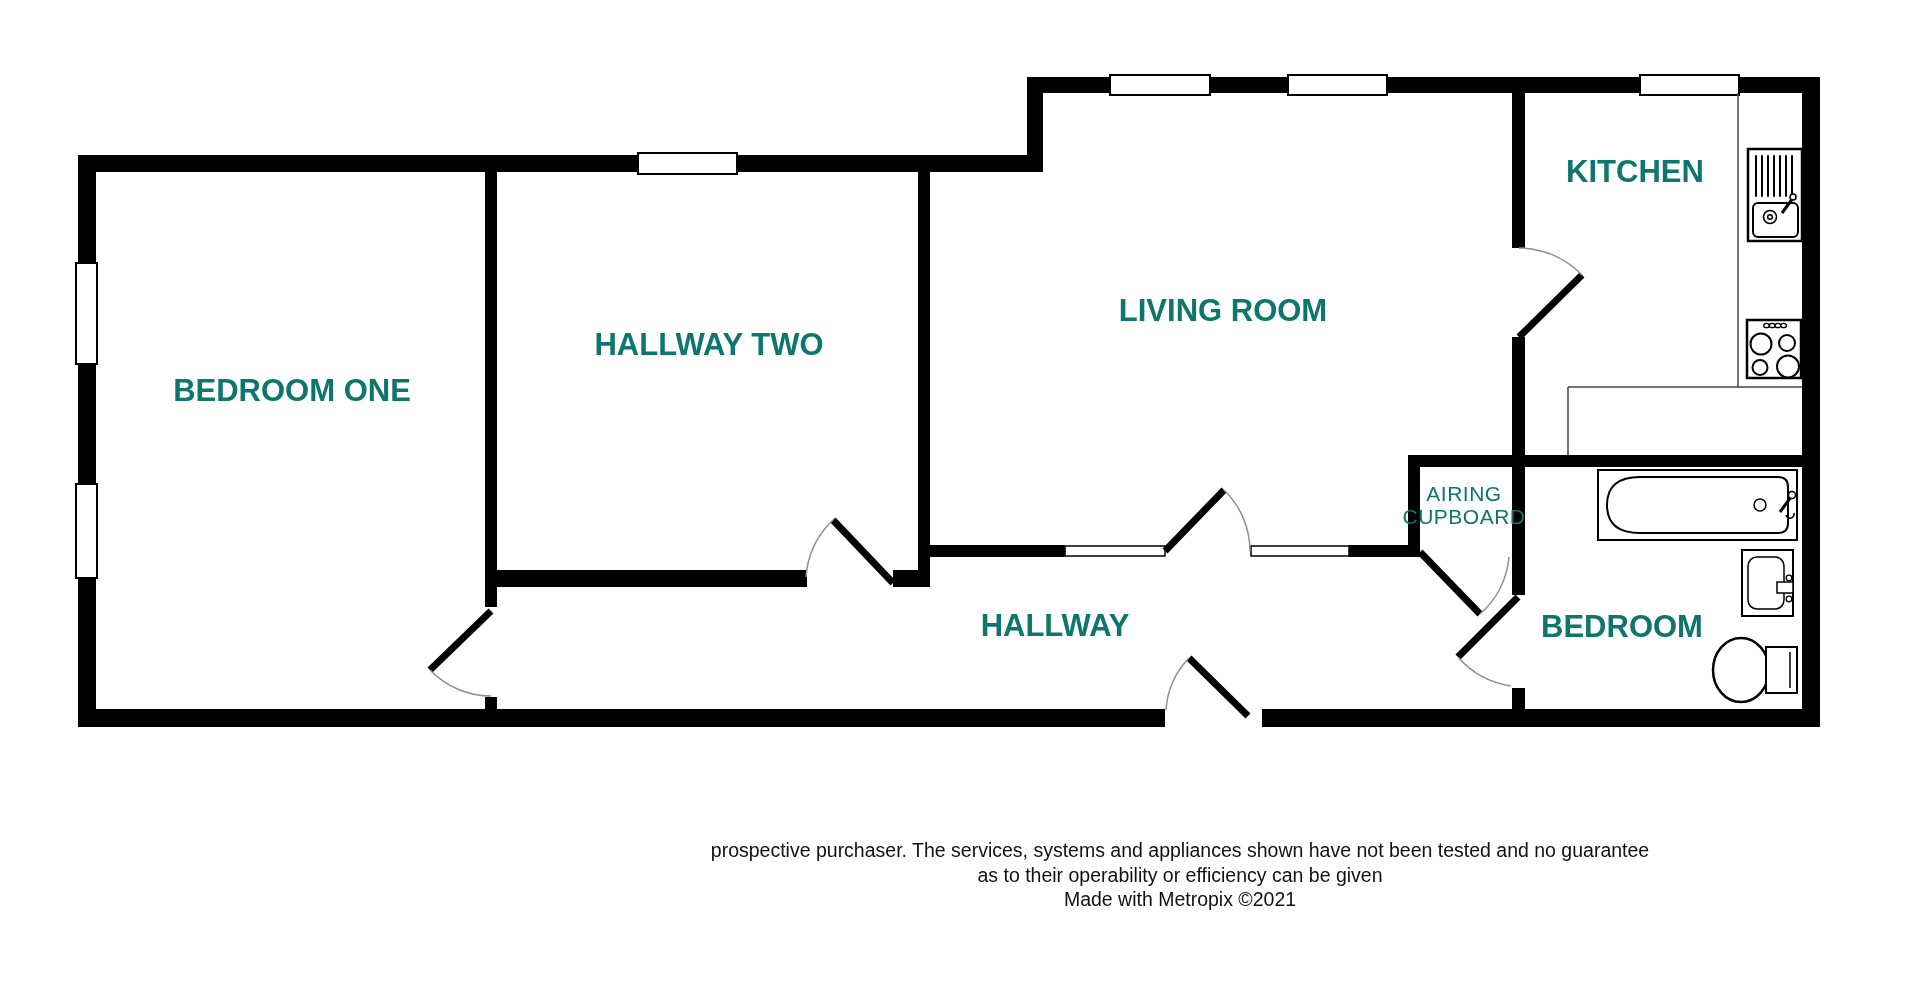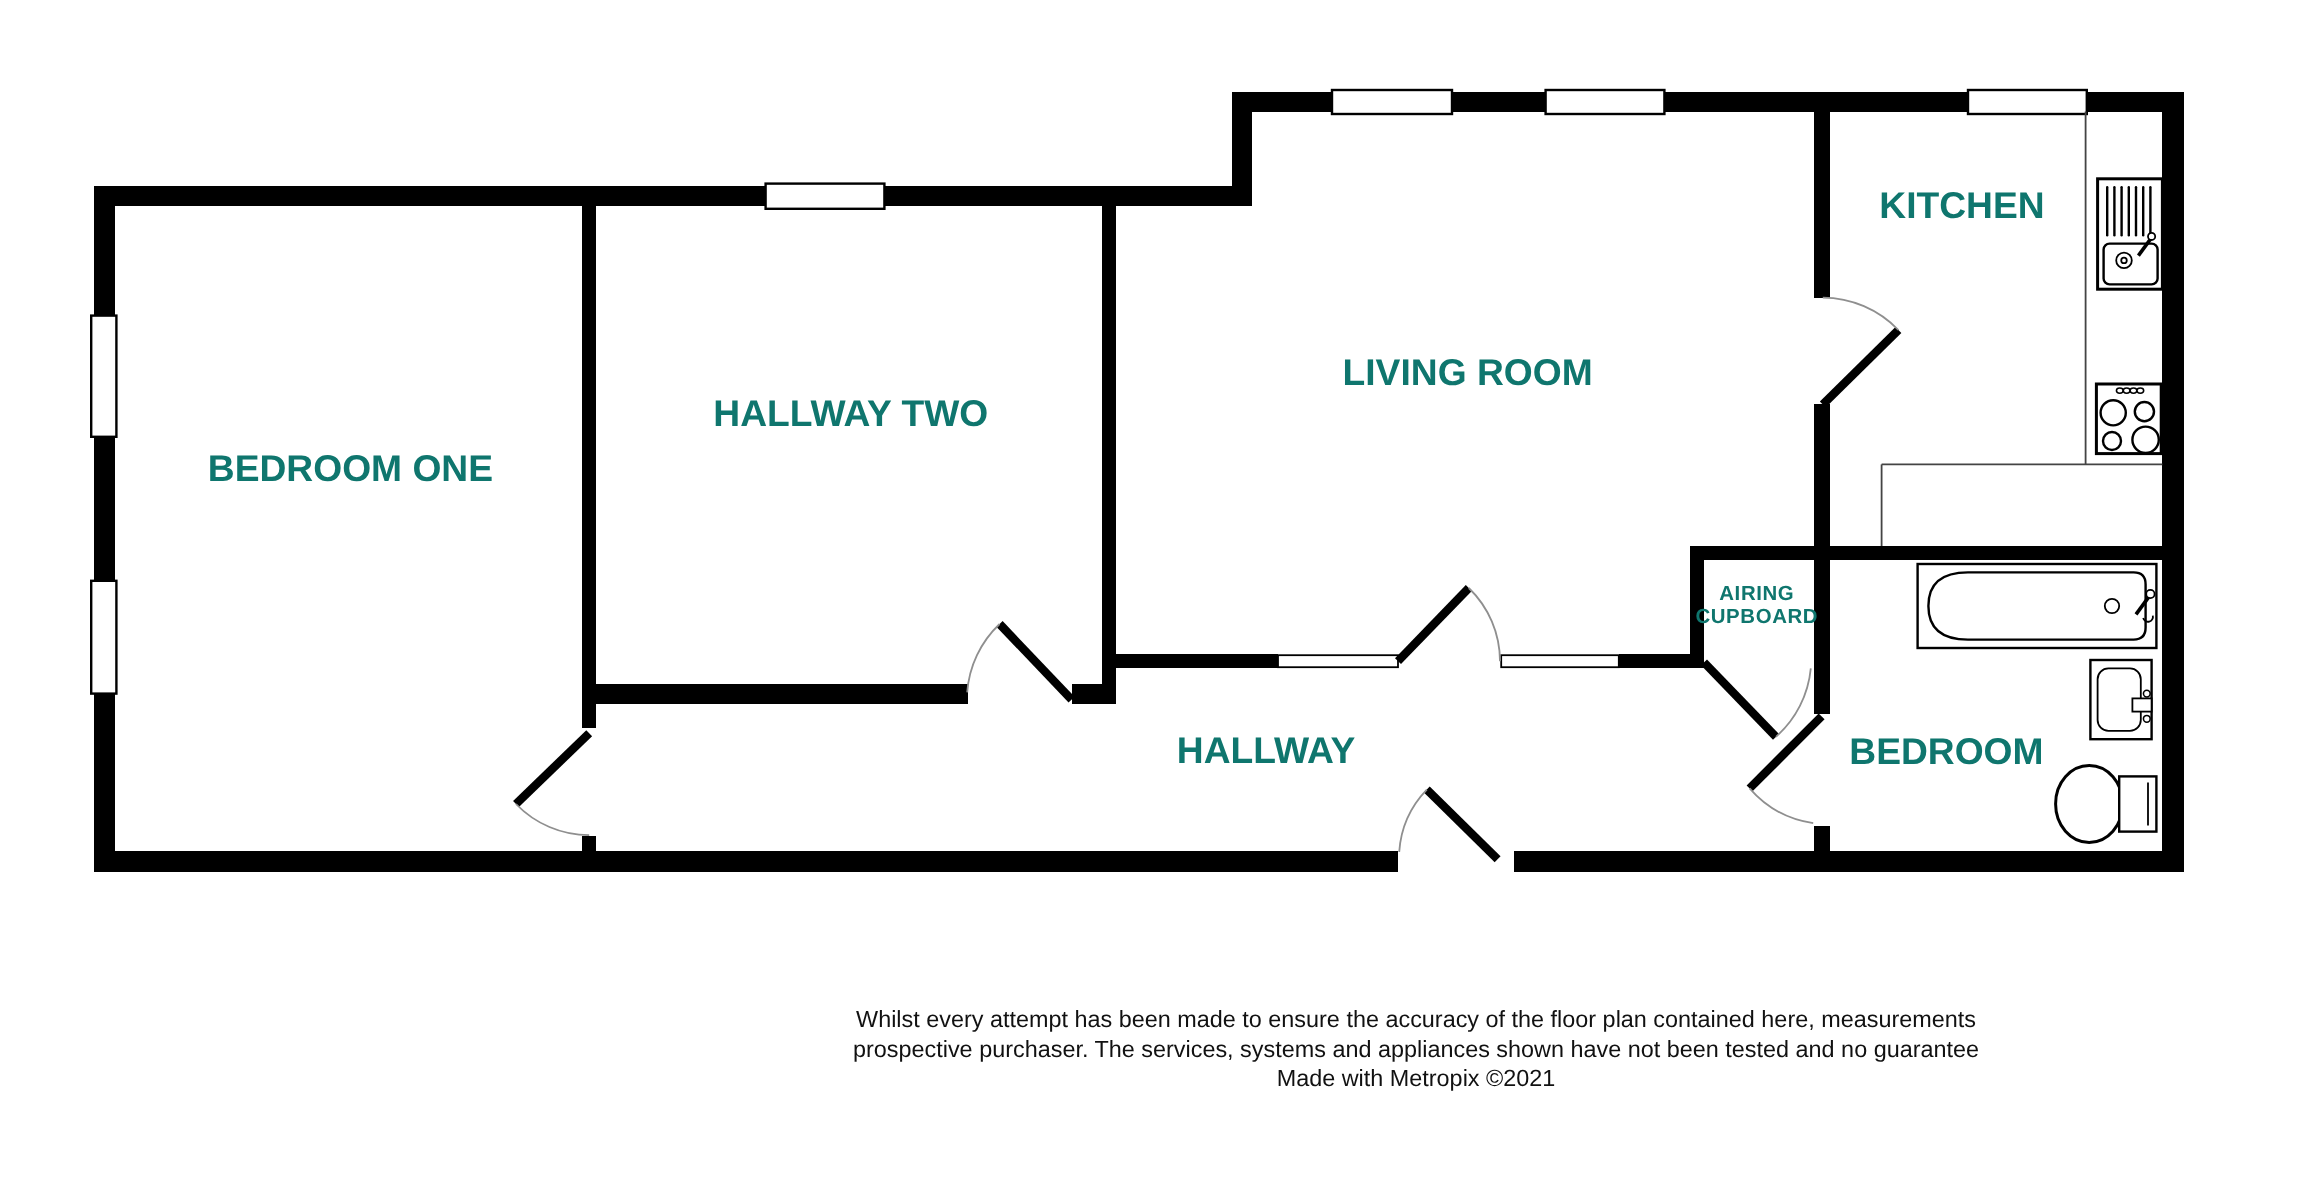--- a/index.html
+++ b/index.html
@@ -7,21 +7,21 @@
     position:relative;width:1920px;height:988px;background:#ffffff;
     font-family:"Liberation Sans",sans-serif;overflow:hidden;
   }
   #plan-svg{position:absolute;left:0;top:0;}
   .room-label{
     position:absolute;transform:translate(-50%,-50%);
     font-weight:bold;font-size:31px;color:#0f766e;letter-spacing:0px;
     white-space:pre-line;text-align:center;line-height:1.05;
   }
   .small-label{
-    font-weight:bold;font-size:17px;line-height:1.1;letter-spacing:0.5px;
+    font-weight:normal;font-size:21px;line-height:1.1;letter-spacing:0.5px;
   }
   #disclaimer{
     position:absolute;left:1180px;top:838px;transform:translateX(-50%);
     text-align:center;font-size:19.5px;line-height:24.6px;color:#111;
     white-space:nowrap;
   }
   .disclaimer-line{white-space:nowrap;}
 </style>
 </head>
 <body>
@@ -163,18 +163,18 @@
   <div class="room-label" style="left:292px;top:391px;">BEDROOM ONE</div>
   <div class="room-label" style="left:709px;top:345px;">HALLWAY TWO</div>
   <div class="room-label" style="left:1223px;top:311px;">LIVING ROOM</div>
   <div class="room-label" style="left:1635px;top:172px;">KITCHEN</div>
   <div class="room-label" style="left:1055px;top:626px;">HALLWAY</div>
   <div class="room-label" style="left:1622px;top:627px;">BEDROOM</div>
   <div class="room-label small-label" style="left:1464px;top:505px;">AIRING
 CUPBOARD</div>
 
   <div id="disclaimer">
-    <div class="disclaimer-line">Whilst every attempt has been made to ensure the accuracy of the floor plan contained here, measurements</div>
     <div class="disclaimer-line">prospective purchaser. The services, systems and appliances shown have not been tested and no guarantee</div>
+    <div class="disclaimer-line">as to their operability or efficiency can be given</div>
     <div class="disclaimer-line">Made with Metropix ©2021</div>
   </div>
 
 </div>
 
 </body></html>

